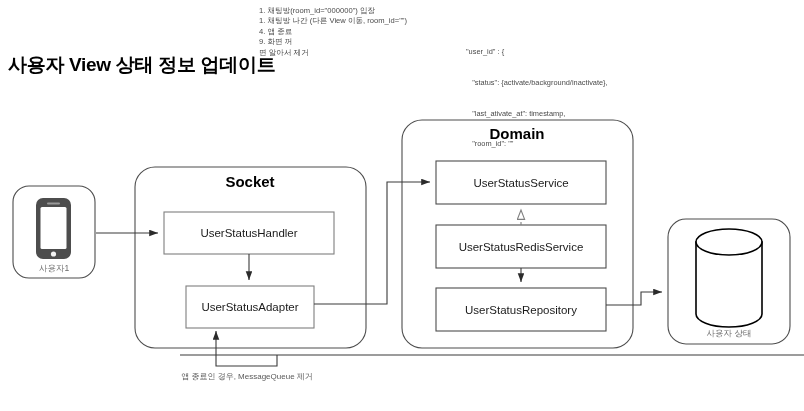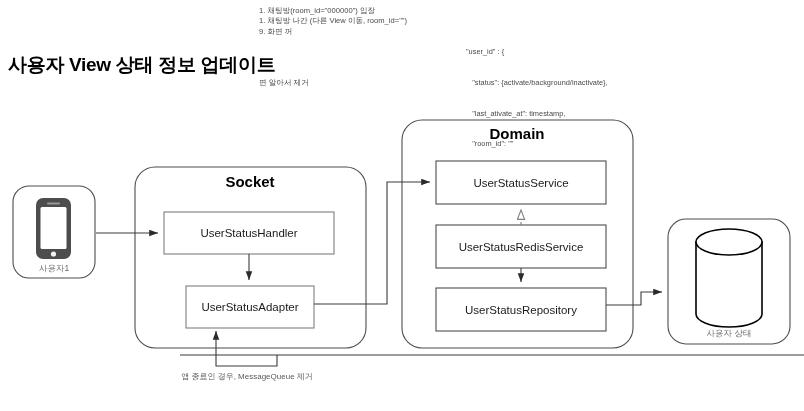--- a/index.html
+++ b/index.html
@@ -14,21 +14,21 @@
   #page-title{
     left:8px; top:52px; width:250px;
     font-size:19px; font-weight:bold; letter-spacing:-0.3px;
     color:#000; white-space:nowrap;
   }
   #notes-list{
     left:259px; top:6px; width:200px;
     font-size:7.6px; line-height:10.4px; color:#4a4a4a;
   }
   #notes-list .note-line{white-space:nowrap;}
-  #notes-list .note-cont{white-space:nowrap;margin-top:41px;}
+  #notes-list .note-cont{white-space:nowrap;}
 
   #json-block{
     left:466px; top:27px; width:200px;
     font-size:7.4px; line-height:10.2px; color:#4a4a4a;
     white-space:pre;
   }
 
   
   #diagram{left:0;top:0;width:804px;height:411px;}
 
@@ -60,20 +60,21 @@
   .cyl{fill:#ffffff;stroke:#000;stroke-width:1.6;}
 </style>
 </head>
 <body>
 
 <div class="abs" id="page-title">사용자 View 상태 정보 업데이트</div>
 
 <div class="abs" id="notes-list">
   <div class="note-line">1. 채팅방(room_id="000000") 입장</div>
   <div class="note-line">1. 채팅방 나간 (다른 View 이동, room_id="")</div>
+  <div class="note-line">4. 앱 종료</div>
   <div class="note-line">9. 화면 꺼</div>
   <div class="note-cont">면 알아서 제거</div>
 </div>
 
 <div class="abs" id="json-block">
   <div>"user_id" : {</div>
   <div>   "status": {activate/background/inactivate},</div>
   <div>   "last_ativate_at": timestamp,</div>
   <div>   "room_id": ""</div>
   <div>}</div>

